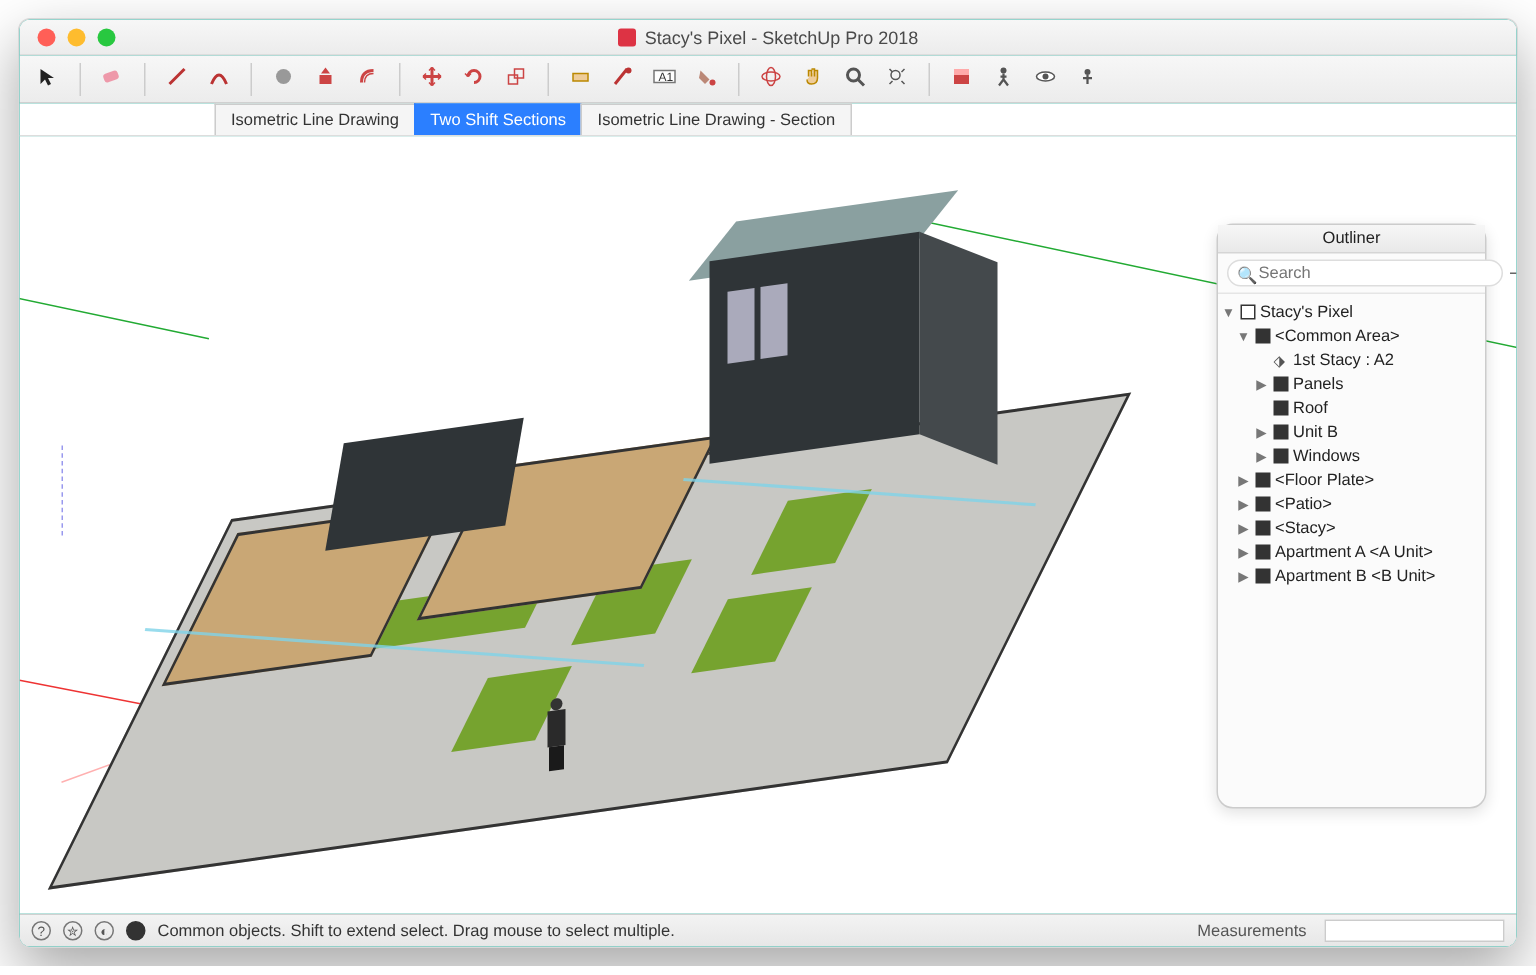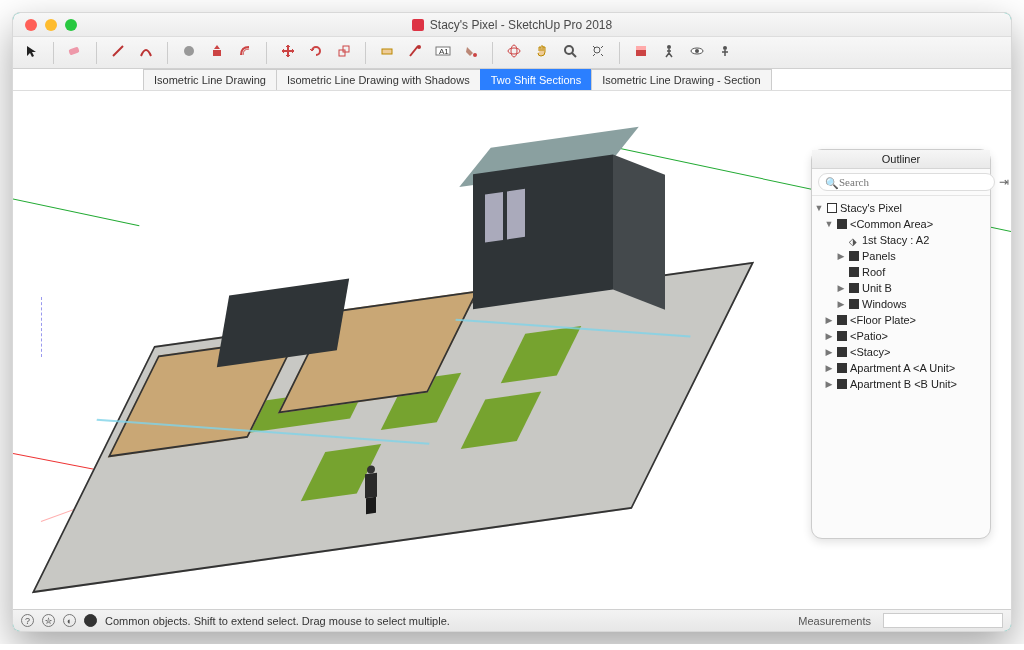--- a/index.html
+++ b/index.html
@@ -88,21 +88,21 @@
 .outliner .hdr{
   text-align:center; padding:3px 0; background:linear-gradient(#f6f6f6,#e9e9e9);
   border-bottom:1px solid #d5d5d5; font-size:11px;
 }
 .outliner .srch{
   display:flex; align-items:center; gap:4px; padding:4px 6px;
   border-bottom:1px solid #e5e5e5;
 }
 .outliner .srch input{
   flex:1; border:1px solid #ddd; border-radius:10px; padding:2px 20px;
-  font-size:11px; background:#fff;font-family:Liberation Serif, serif;
+  font-size:11px; background:#fff;
 }
 .outliner .srch .mag{
   position:absolute; left:13px; top:27px; color:#999; font-size:11px;
 }
 .outliner .srch .det{cursor:pointer;color:#666;font-size:12px}
 .tree{flex:1;overflow:auto;padding:4px 2px}
 .tree .row{display:flex;align-items:center;gap:3px;height:16px;cursor:pointer;white-space:nowrap}
 .tree .tw{width:10px;text-align:center;color:#777;font-size:9px}
 .tree .ico{width:10px;height:10px}
 .ic-mdl{background:#fff;border:1px solid #333}
@@ -268,23 +268,20 @@
         <svg width="14" height="14">
           <circle cx="7" cy="4" r="2" fill="#555"></circle>
           <path d="M7 6 L7 12 M4 8 L10 8" stroke="#555" stroke-width="1.5"></path>
         </svg>
       </span>
   </div>
 
   <div class="scenes">
     <div class="scene-tab">
         <span>Isometric Line Drawing</span>
-      </div>
-    <div class="scene-tab">
-        <span>Isometric Line Drawing with Shadows</span>
       </div>
     <div class="scene-tab active">
         <span>Two Shift Sections</span>
       </div>
     <div class="scene-tab">
         <span>Isometric Line Drawing - Section</span>
       </div>
   </div>
 
   <div class="workspace">

